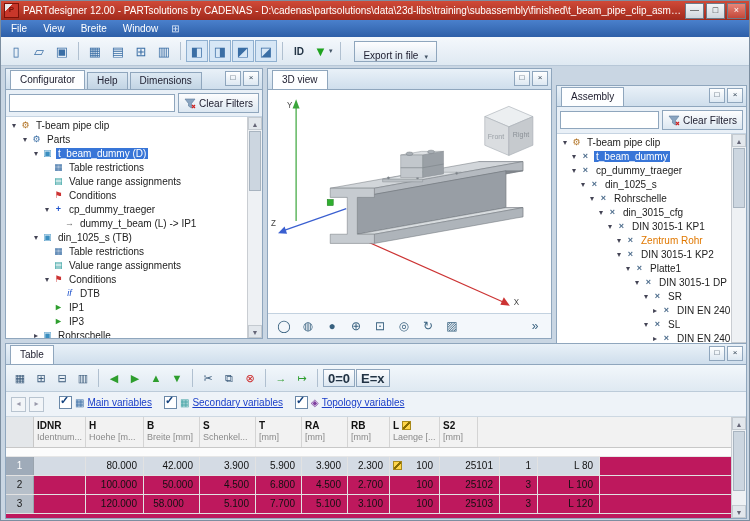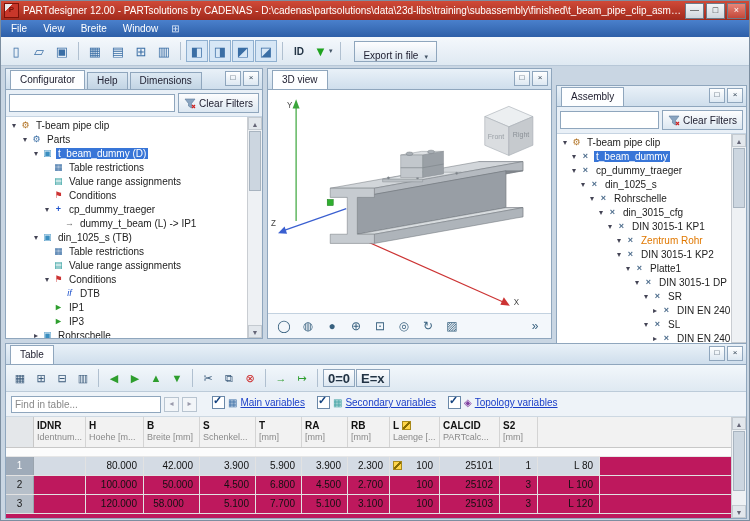--- a/index.html
+++ b/index.html
@@ -535,21 +535,20 @@
         </button>
         <span class="tb-sep"></span>
         <button class="tb-btn tb-text">
           <span>0=0</span>
         </button>
         <button class="tb-btn tb-text">
           <span>E=x</span>
         </button>
       </div>
     <div class="findrow">
-      <input id="find-input" placeholder="Find in table..." style="">
       <button class="mini">◂</button>
       <button class="mini">▸</button>
       <span id="varfilters"><span class="varfilter">
             <span class="cb">
               <span class="ck">✓</span>
             </span>
             <span class="vf-ic" style="color: rgb(58, 110, 165);">▦</span>
             <a class="vf-label">Main variables</a>
           </span><span class="varfilter">
             <span class="cb">
@@ -611,26 +610,20 @@
               </div>
               <div class="g-desc">[mm]</div>
             </div>
             <div class="g-th" style="width: 50px;">
               <div class="g-key">
                 <span>L</span>
                 <span class="pencil"></span>
               </div>
               <div class="g-desc">Laenge [...</div>
             </div>
-            <div class="g-th" style="width: 60px;">
-              <div class="g-key">
-                <span>CALCID</span>
-              </div>
-              <div class="g-desc">PARTcalc...</div>
-            </div>
             <div class="g-th" style="width: 38px;">
               <div class="g-key">
                 <span>S2</span>
               </div>
               <div class="g-desc">[mm]</div>
             </div>
           </div>
           <div class="g-strip"></div>
           <div class="g-row selected">
             <div class="g-rowhead">1</div>

